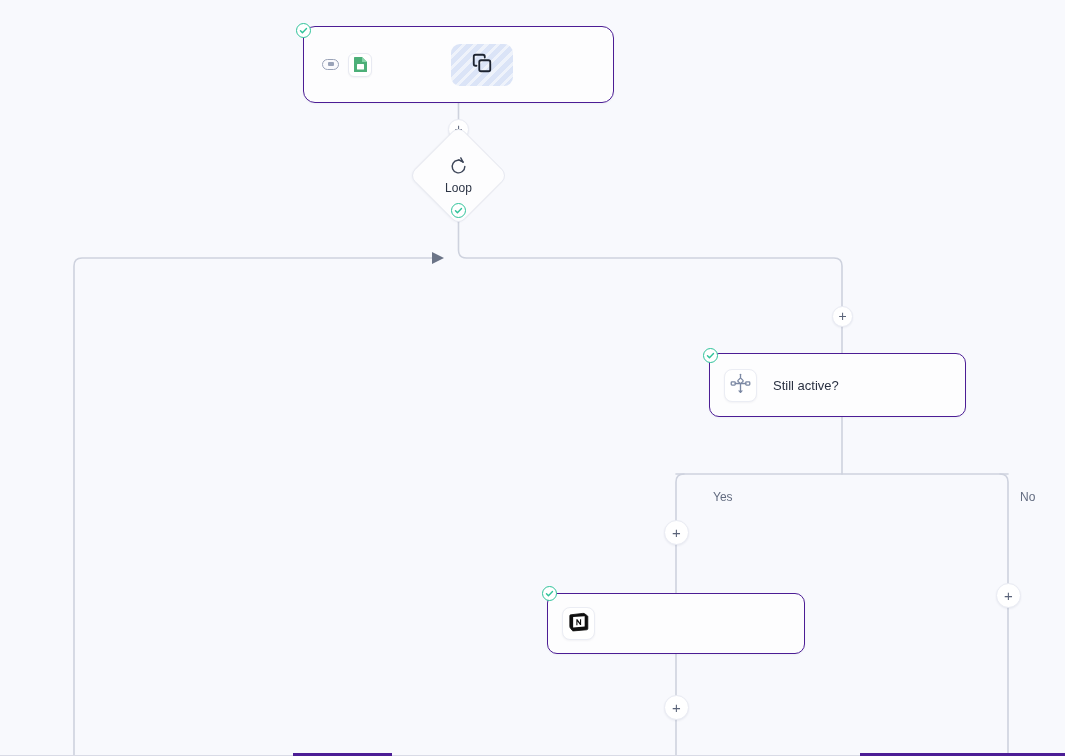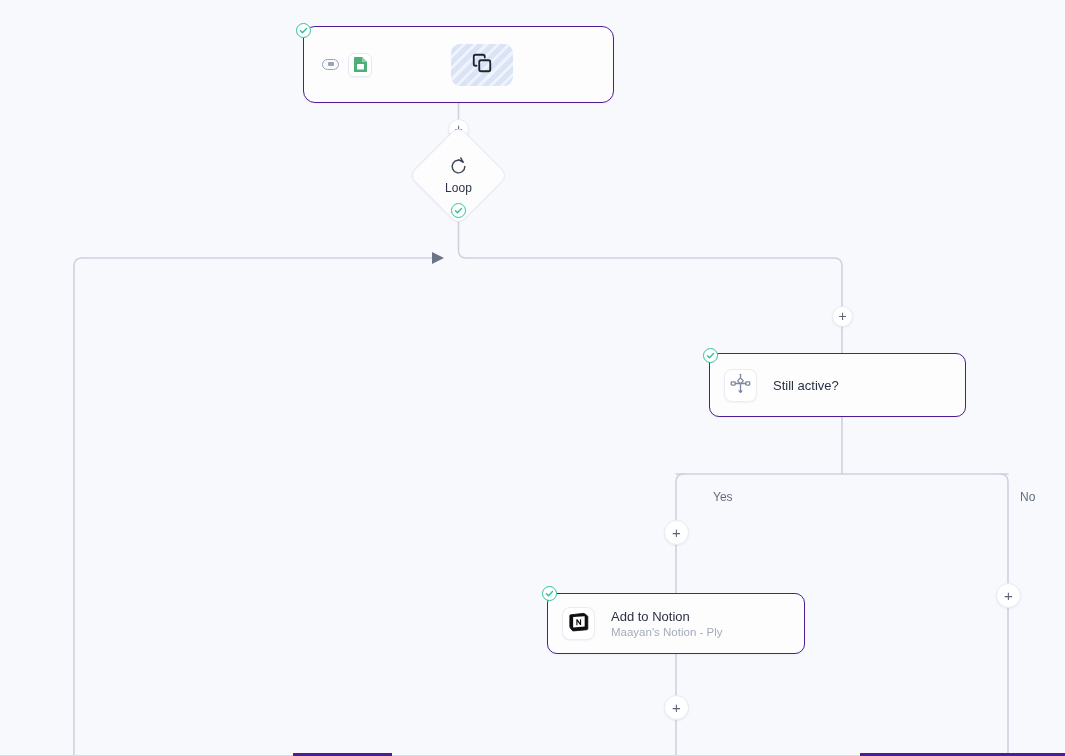--- a/index.html
+++ b/index.html
@@ -369,24 +369,20 @@
       <span class="icon-tile">
         <span>
           <svg width="22" height="22" viewBox="0 0 24 24">
             <path d="M3.4 4.1 16.2 2.6c1.1-.1 1.5.1 2.2.6l2.6 1.9c.4.3.6.5.6 1v13.1c0 .8-.3 1.2-1.3 1.3L6 21.7c-.7.1-1.1-.1-1.5-.6l-1.9-2.5c-.4-.6-.6-1-.6-1.6V5.2c0-.6.3-1 1.4-1.1z" fill="#0f0f0f"></path>
             <path d="M16.2 2.6 3.4 4.1c-1.1.1-1.4.5-1.4 1.1v11.8c0 .6.2 1 .6 1.6l1.9 2.5c.4.5.8.7 1.5.6l14.3-1.2c1-.1 1.3-.5 1.3-1.3V6.1c0-.5-.2-.7-.6-1L18.4 3.2c-.7-.5-1.1-.7-2.2-.6z" fill="none" stroke="#0f0f0f" stroke-width="0.9"></path>
             <path d="M5.6 6.6v11.3l12.6-.9V5.6z" fill="#ffffff"></path>
             <path d="M9.1 9.1v6.4h1.2v-4l2.9 3.8h1.1V8.9h-1.2v3.9l-2.8-3.7z" fill="#0f0f0f"></path>
           </svg>
         </span>
       </span>
-      <div class="card-texts">
-        <span class="card-title">Add to Notion</span>
-        <span class="card-sub">Maayan's Notion - Ply</span>
-      </div>
     </div>
     <span class="check-badge" style="left:-6px; top:-8px;">
       <svg width="9" height="9" viewBox="0 0 12 12" fill="none" stroke="#2fc39a" stroke-width="1.9" stroke-linecap="round" stroke-linejoin="round">
         <path d="M2 6.3l2.6 2.6L10 3.4"></path>
       </svg>
     </span>
   </div>
 
   <div class="plus-btn lg" style="left:664px; top:695px;">
     <span>+</span>

